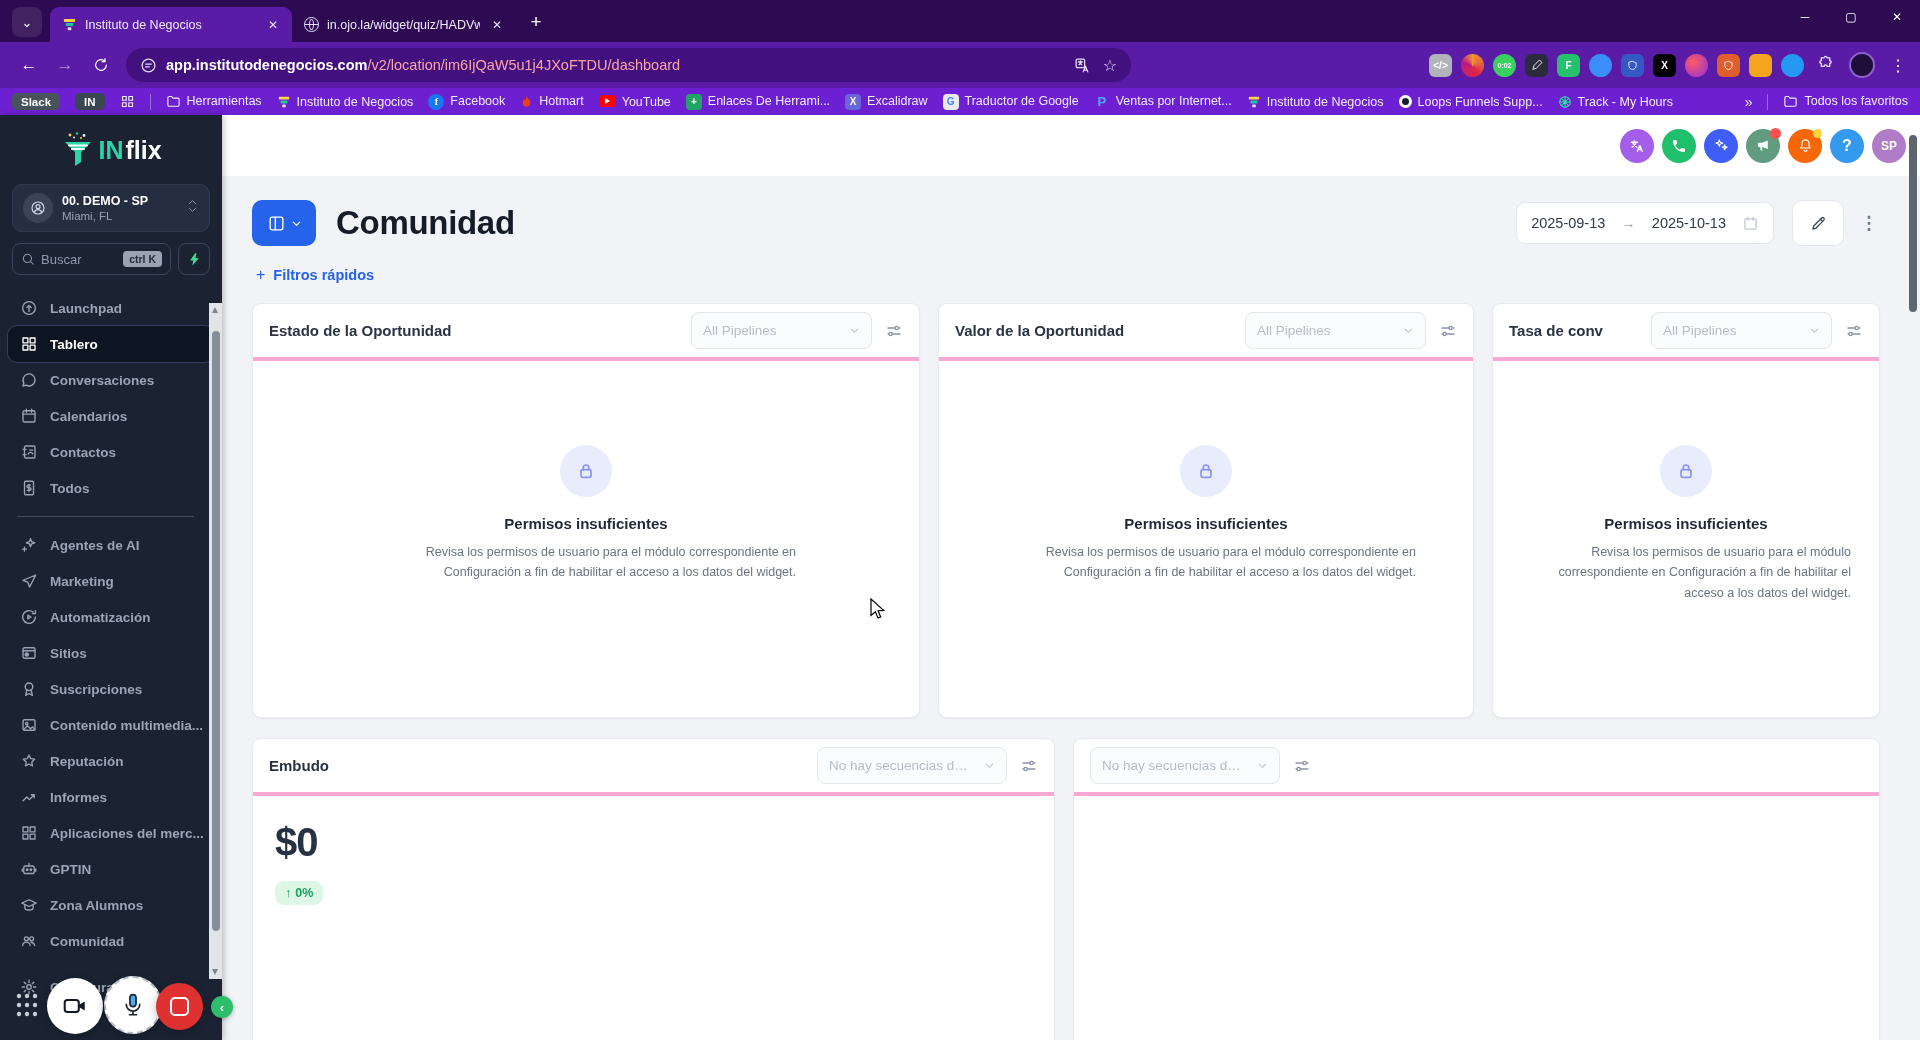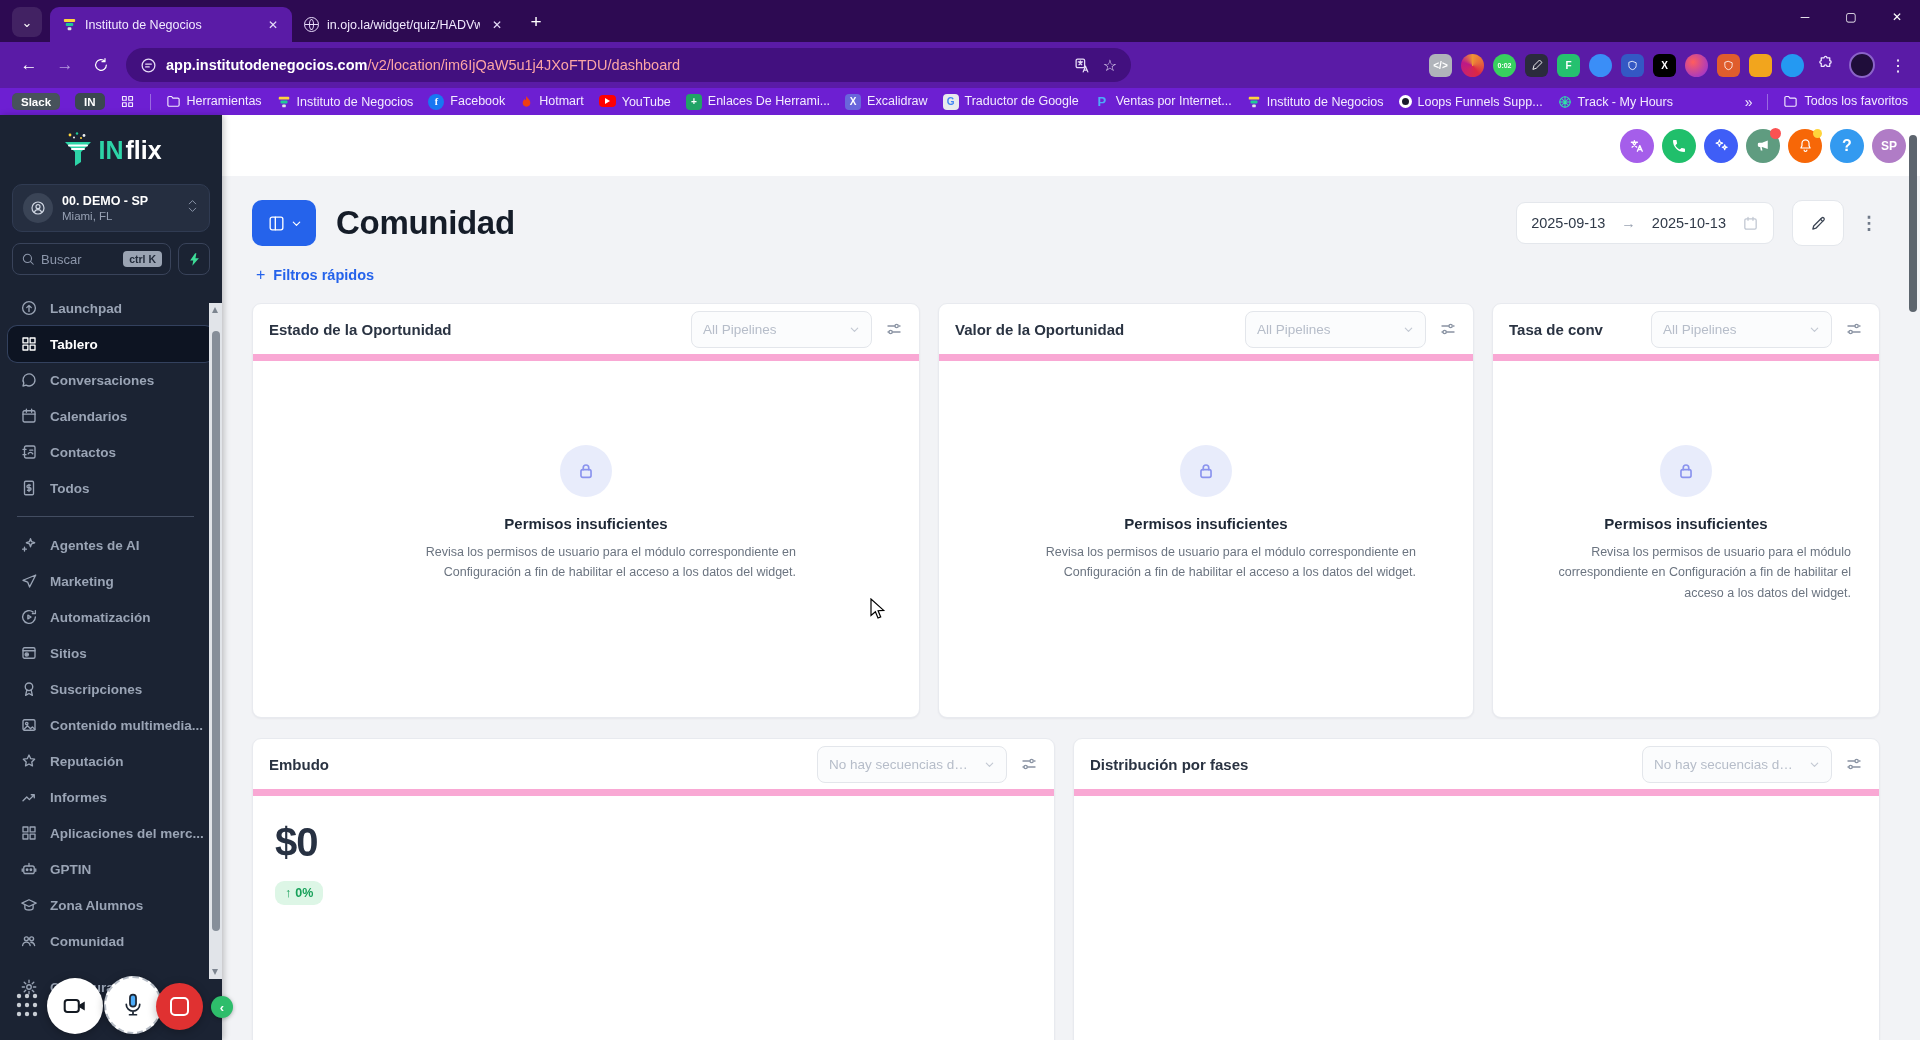--- a/index.html
+++ b/index.html
@@ -85,21 +85,21 @@
   .datepill{height:42px;background:#fff;border:1px solid #e4e7ec;border-radius:9px;display:flex;align-items:center;padding:0 14px;gap:16px;font-size:14.5px;color:#303a49;}
   .datearrow{color:#9aa3b2;}
   .btn-edit{width:52px;height:46px;background:#fff;border:1px solid #e4e7ec;border-radius:10px;margin-left:18px;color:#3b4453;}
   .dots3{margin-left:14px;color:#707a89;font-size:18px;width:22px;text-align:center;font-weight:700;}
   .qf{margin:20px 0 19px 4px;color:#2563eb;font-size:14.5px;font-weight:600;display:inline-flex;gap:8px;align-items:center;}
   .qf .plus{font-weight:400;font-size:16px;}
   .row{display:flex;gap:18px;}
   .card{background:#fff;border:1px solid #e8eaef;border-radius:9px;box-shadow:0 1px 2px rgba(15,23,42,.05);display:flex;flex-direction:column;min-width:0;}
   .row1 .card{height:415px;}
   .c1{width:668px;flex:none;}.c2{width:536px;flex:none;}.c3{flex:1;}
-  .card-head{height:57px;flex:none;display:flex;align-items:center;padding:0 16px;border-bottom:7px solid #f9a8d4;gap:13px;}
+  .card-head{height:57px;flex:none;display:flex;align-items:center;padding:0 16px;border-bottom:4px solid #f9a8d4;gap:13px;}
   .card-title{font-size:15px;font-weight:600;color:#2a3342;white-space:nowrap;overflow:hidden;flex:1;}
   .select{height:37px;border:1px solid #e3e6eb;border-radius:8px;background:#fbfcfd;display:flex;align-items:center;padding:0 11px;gap:16px;font-size:13.5px;color:#b6bdc9;flex:none;}
   .select .sel-label{white-space:nowrap;overflow:hidden;text-overflow:ellipsis;}
   .sel-chev{color:#c2c8d2;flex:none;}
   .sliders{color:#8a93a3;flex:none;}
   .perm-body{display:flex;flex-direction:column;align-items:center;text-align:right;padding-top:84px;}
   .lockwrap{width:52px;height:52px;border-radius:50%;background:#e8ecfb;color:#8a93ee;}
   .perm-title{margin-top:18px;font-size:15px;font-weight:700;color:#1f2937;}
   .perm-text{margin-top:10px;font-size:12.5px;color:#6b7480;line-height:1.62;max-width:420px;}
   .c3 .perm-text{max-width:330px;}
@@ -665,21 +665,20 @@
             <div class="big">$0</div>
             <div class="badge">
               <span>↑</span>
               <span>0%</span>
             </div>
           </div>
         </div>
 
         <div class="card c5">
           <div class="card-head">
-            <span class="card-title">Distribución por fases</span>
             <span class="select" style="width:190px">
               <span class="sel-label" style="flex:1">No hay secuencias disp...</span>
               <svg class="ic sel-chev" width="11" height="11" viewBox="0 0 24 24" style="stroke-width:2.4">
                   <path d="M5 9l7 7 7-7"></path>
                 </svg>
             </span>
             <svg class="ic sliders" width="18" height="18" viewBox="0 0 24 24">
                 <path d="M4 8h9M19 8h1M4 16h1M10 16h10"></path>
                 <circle cx="15.5" cy="8" r="2.2"></circle>
                 <circle cx="7.5" cy="16" r="2.2"></circle>

